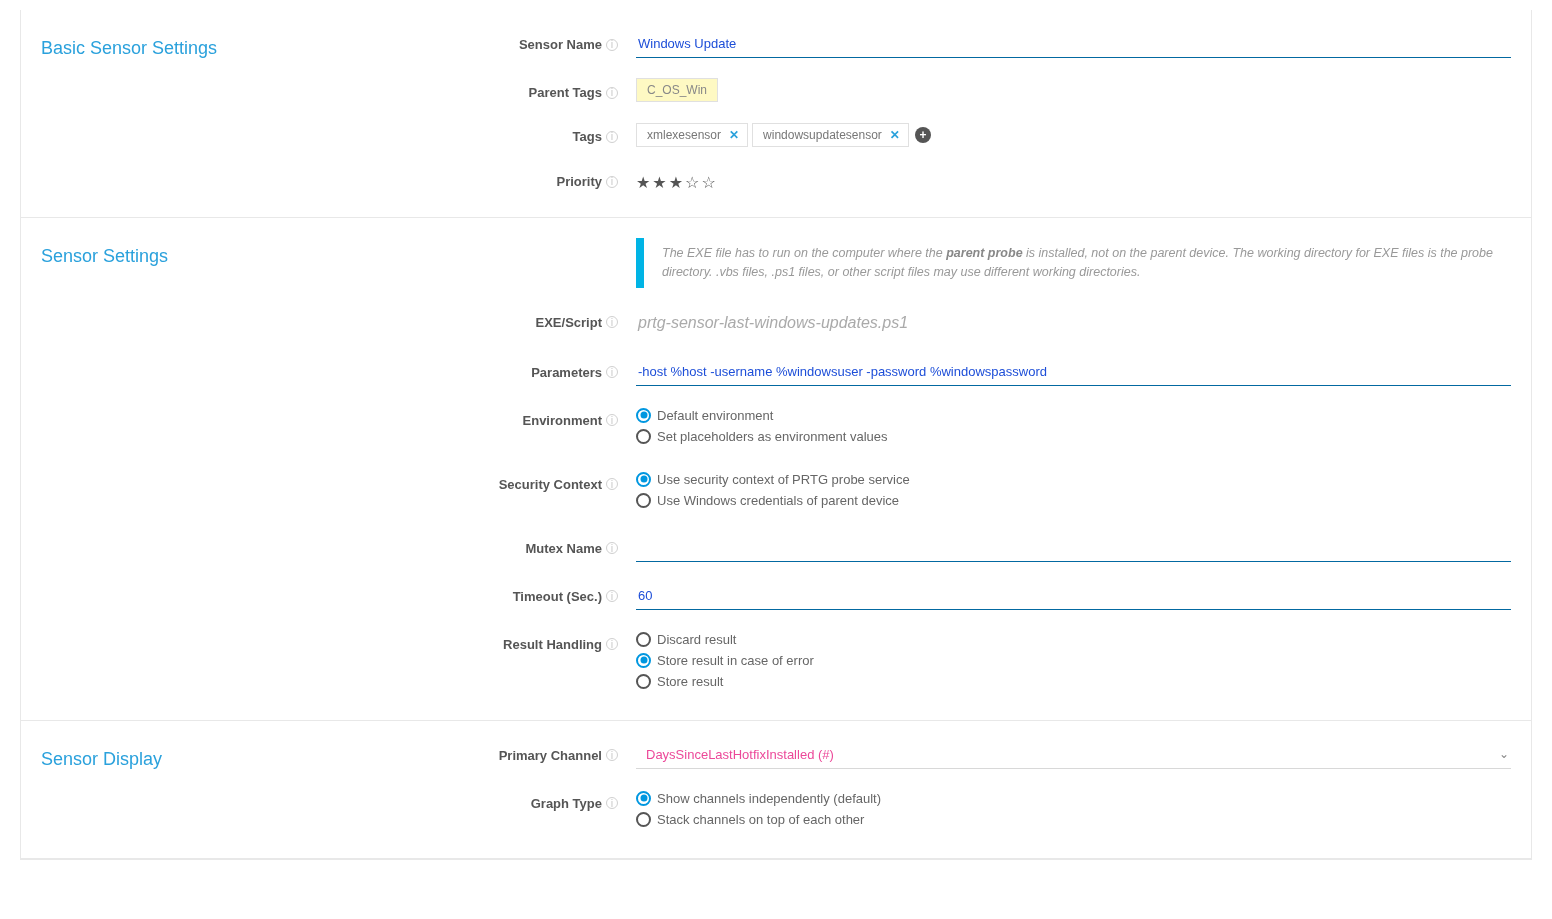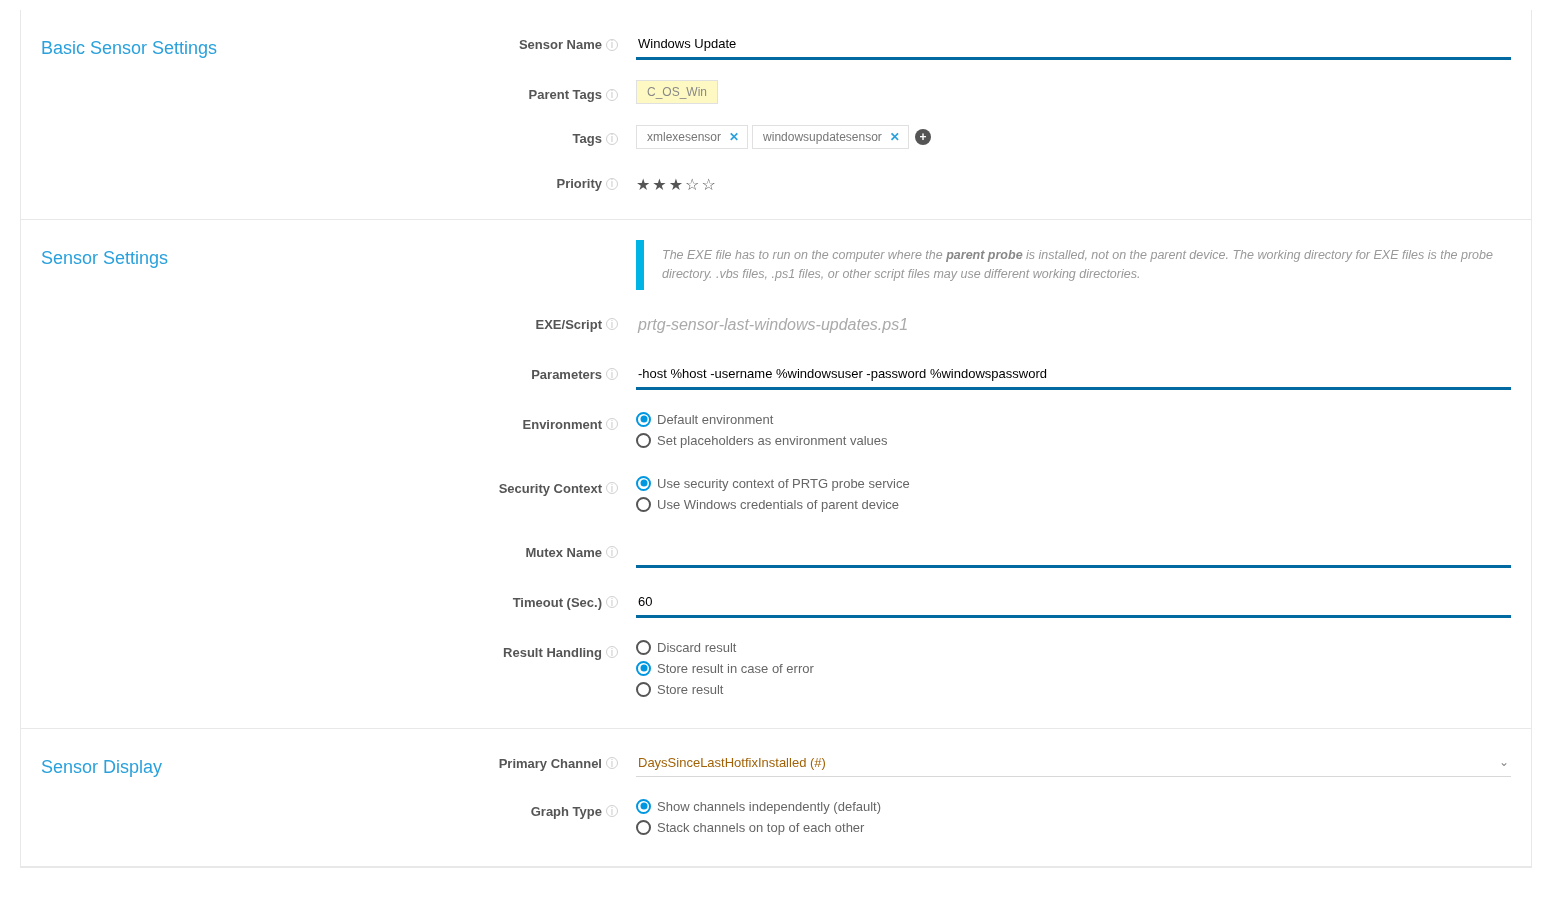--- a/index.html
+++ b/index.html
@@ -65,24 +65,24 @@
     font-weight: normal;
     cursor: pointer;
   }
   .field-value {
     flex: 1;
     padding-left: 10px;
   }
   .text-input {
     width: 100%;
     border: none;
-    border-bottom: 3px solid #0369a1;
+    border-bottom: 1px solid #0369a1;
     padding: 6px 2px;
     font-size: 13px;
-    color: #000000;
+    color: #1d4ed8;
     font-family: inherit;
     background: transparent;
   }
   .text-readonly {
     width: 100%;
     border: none;
     border-bottom: 1px solid #d8d8d8;
     padding: 6px 2px;
     font-size: 16px;
     color: #aaa;
@@ -188,21 +188,21 @@
   .select-wrap {
     position: relative;
     width: 100%;
     border-bottom: 1px solid #d8d8d8;
     padding: 6px 2px;
     display: flex;
     justify-content: space-between;
     align-items: center;
     cursor: pointer;
   }
-  .select-value { color: #a16207; font-size: 13px; }
+  .select-value { color: #ec4899; font-size: 13px; margin-left: 8px; }
   .select-arrow {
     color: #888;
     font-size: 12px;
   }
   .tags-row {
     display:flex;
     align-items:center;
     flex-wrap:wrap;
     gap:0;
     padding-top:1px;

